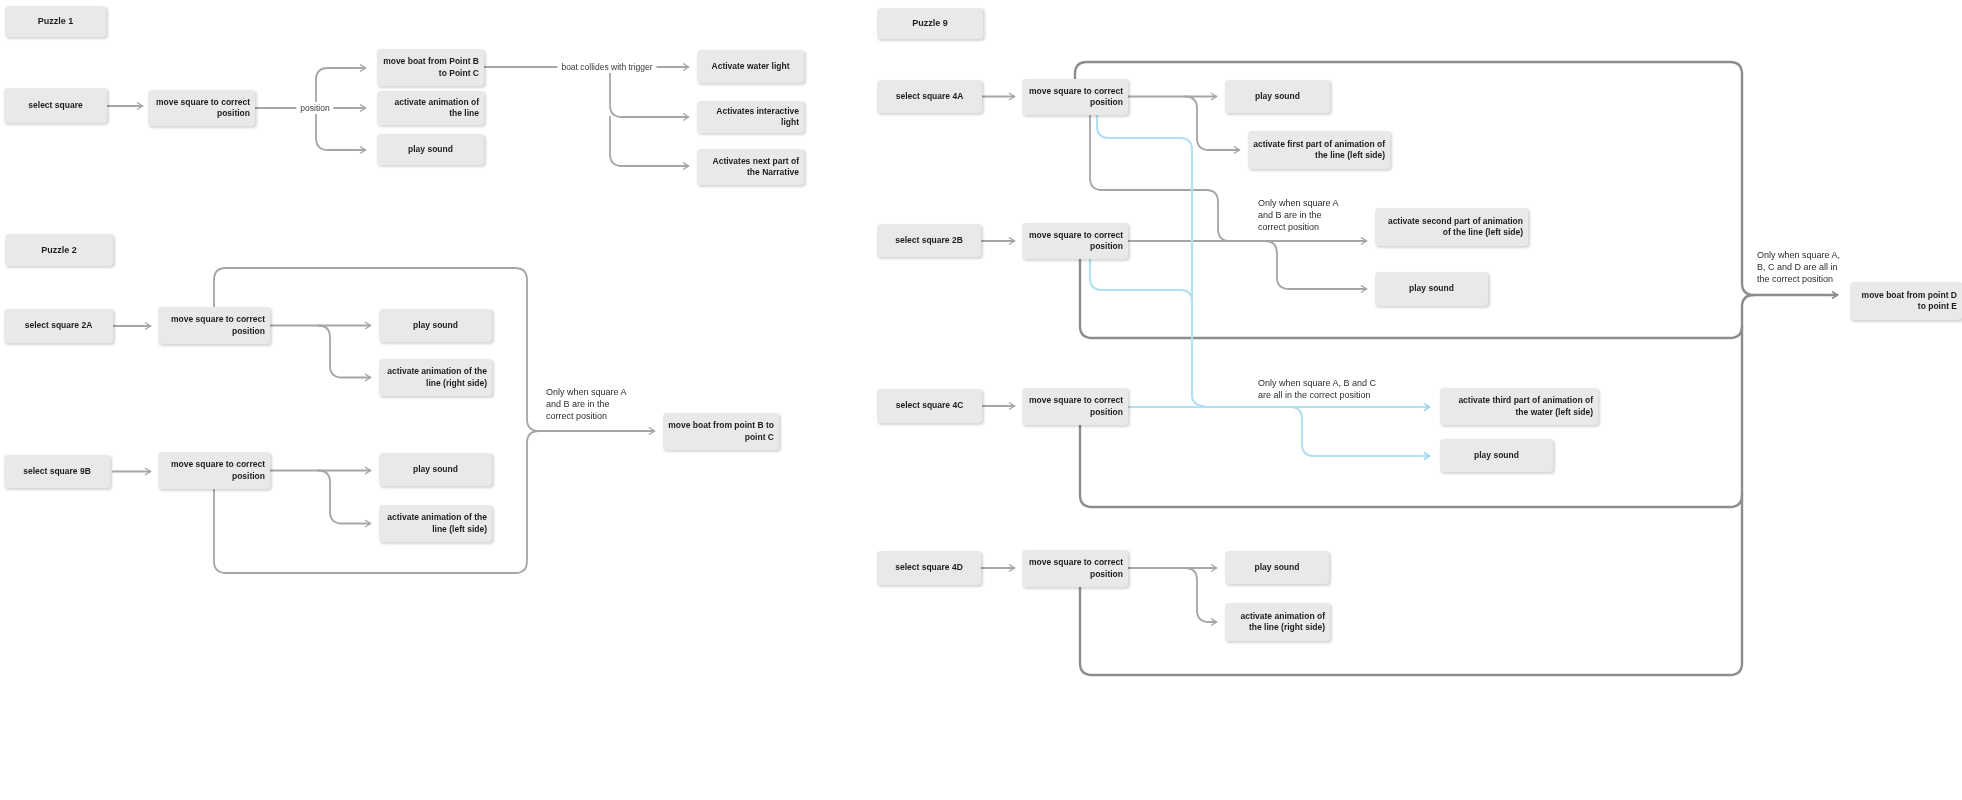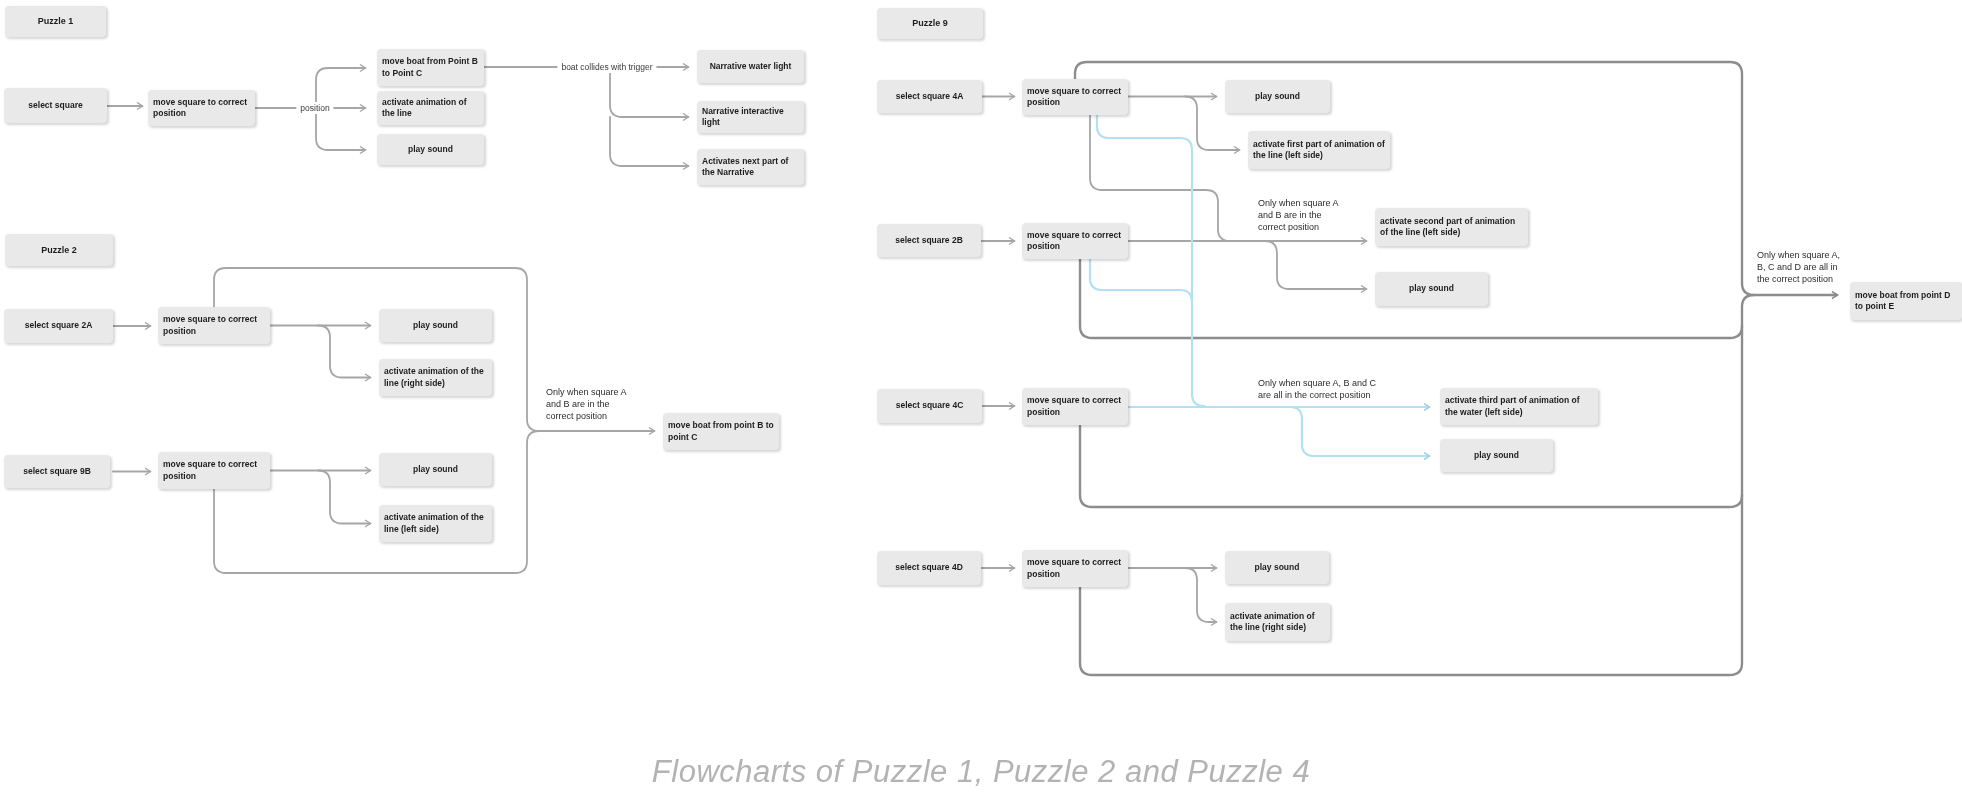--- a/index.html
+++ b/index.html
@@ -1,20 +1,20 @@
 <!DOCTYPE html>
 <html><head>
 <meta charset="utf-8">
 <style>
   html,body{margin:0;padding:0;background:#fff;}
   .canvas{position:relative;width:1962px;height:800px;background:#fff;overflow:hidden;
           font-family:"Liberation Sans",sans-serif;}
   svg.edges{position:absolute;left:0;top:0;z-index:1;}
   .node{position:absolute;z-index:2;background:#e9e9e9;border-radius:4px;
-        display:flex;align-items:center;justify-content:center;text-align:left;
+        display:flex;align-items:center;justify-content:center;text-align:right;
         font-size:8.5px;font-weight:600;color:#1d1d1d;line-height:1.35;
         padding:2px 5px;box-sizing:border-box;
         box-shadow:1.5px 1.5px 2.5px rgba(0,0,0,0.16);}
   .title{font-size:9px;}
   .elabel{position:absolute;z-index:3;background:#fff;font-size:8.5px;color:#3a3a3a;
           padding:1px 4px;transform:translate(-50%,-50%);white-space:nowrap;text-align:right;}
   .cond{position:absolute;z-index:2;font-size:9px;color:#2c2c2c;line-height:1.35;
         white-space:pre-line;text-align:left;}
   .caption{position:absolute;z-index:2;left:0;right:0;top:754px;text-align:center;
            font-style:italic;font-size:31px;color:#b3b3b3;letter-spacing:0.5px;}
@@ -88,22 +88,22 @@
   </svg>
 
   <div class="node title" style="left:5px;top:6px;width:101px;height:31px">Puzzle 1</div>
   <div class="node" style="left:4px;top:88px;width:103px;height:35px">select square</div>
   <div class="node" style="left:148px;top:90px;width:107px;height:36px">move square to correct position</div>
   <div class="elabel" style="left:315px;top:108px">position</div>
   <div class="node" style="left:377px;top:49px;width:107px;height:37px">move boat from Point B to Point C</div>
   <div class="node" style="left:377px;top:91px;width:107px;height:34px">activate animation of the line</div>
   <div class="node" style="left:377px;top:134px;width:107px;height:31px">play sound</div>
   <div class="elabel" style="left:607px;top:67px">boat collides with trigger</div>
-  <div class="node" style="left:697px;top:50px;width:107px;height:33px">Narrative water light</div>
-  <div class="node" style="left:697px;top:101px;width:107px;height:32px">Narrative interactive light</div>
+  <div class="node" style="left:697px;top:50px;width:107px;height:33px">Activate water light</div>
+  <div class="node" style="left:697px;top:101px;width:107px;height:32px">Activates interactive light</div>
   <div class="node" style="left:697px;top:149px;width:107px;height:36px">Activates next part of the Narrative</div>
 
   <div class="node title" style="left:5px;top:234px;width:108px;height:32px">Puzzle 2</div>
   <div class="node" style="left:4px;top:309px;width:109px;height:34px">select square 2A</div>
   <div class="node" style="left:158px;top:307px;width:112px;height:37px">move square to correct position</div>
   <div class="node" style="left:379px;top:309px;width:113px;height:33px">play sound</div>
   <div class="node" style="left:379px;top:359px;width:113px;height:37px">activate animation of the line (right side)</div>
   <div class="node" style="left:4px;top:455px;width:106px;height:33px">select square 9B</div>
   <div class="node" style="left:158px;top:452px;width:112px;height:37px">move square to correct position</div>
   <div class="node" style="left:379px;top:453px;width:113px;height:33px">play sound</div>
@@ -133,14 +133,13 @@
   <div class="node" style="left:1440px;top:439px;width:113px;height:33px">play sound</div>
   <div class="node" style="left:877px;top:551px;width:104px;height:34px">select square 4D</div>
   <div class="node" style="left:1022px;top:550px;width:106px;height:37px">move square to correct position</div>
   <div class="node" style="left:1225px;top:551px;width:104px;height:33px">play sound</div>
   <div class="node" style="left:1225px;top:603px;width:105px;height:38px">activate animation of the line (right side)</div>
   <div class="cond" style="left:1757px;top:249px">Only when square A,
 B, C and D are all in
 the correct position</div>
   <div class="node" style="left:1850px;top:282px;width:112px;height:38px">move boat from point D to point E</div>
 
-  <div class="caption">Flowcharts of Puzzle 1, Puzzle 2 and Puzzle 4</div>
 </div>
 
 </body></html>

